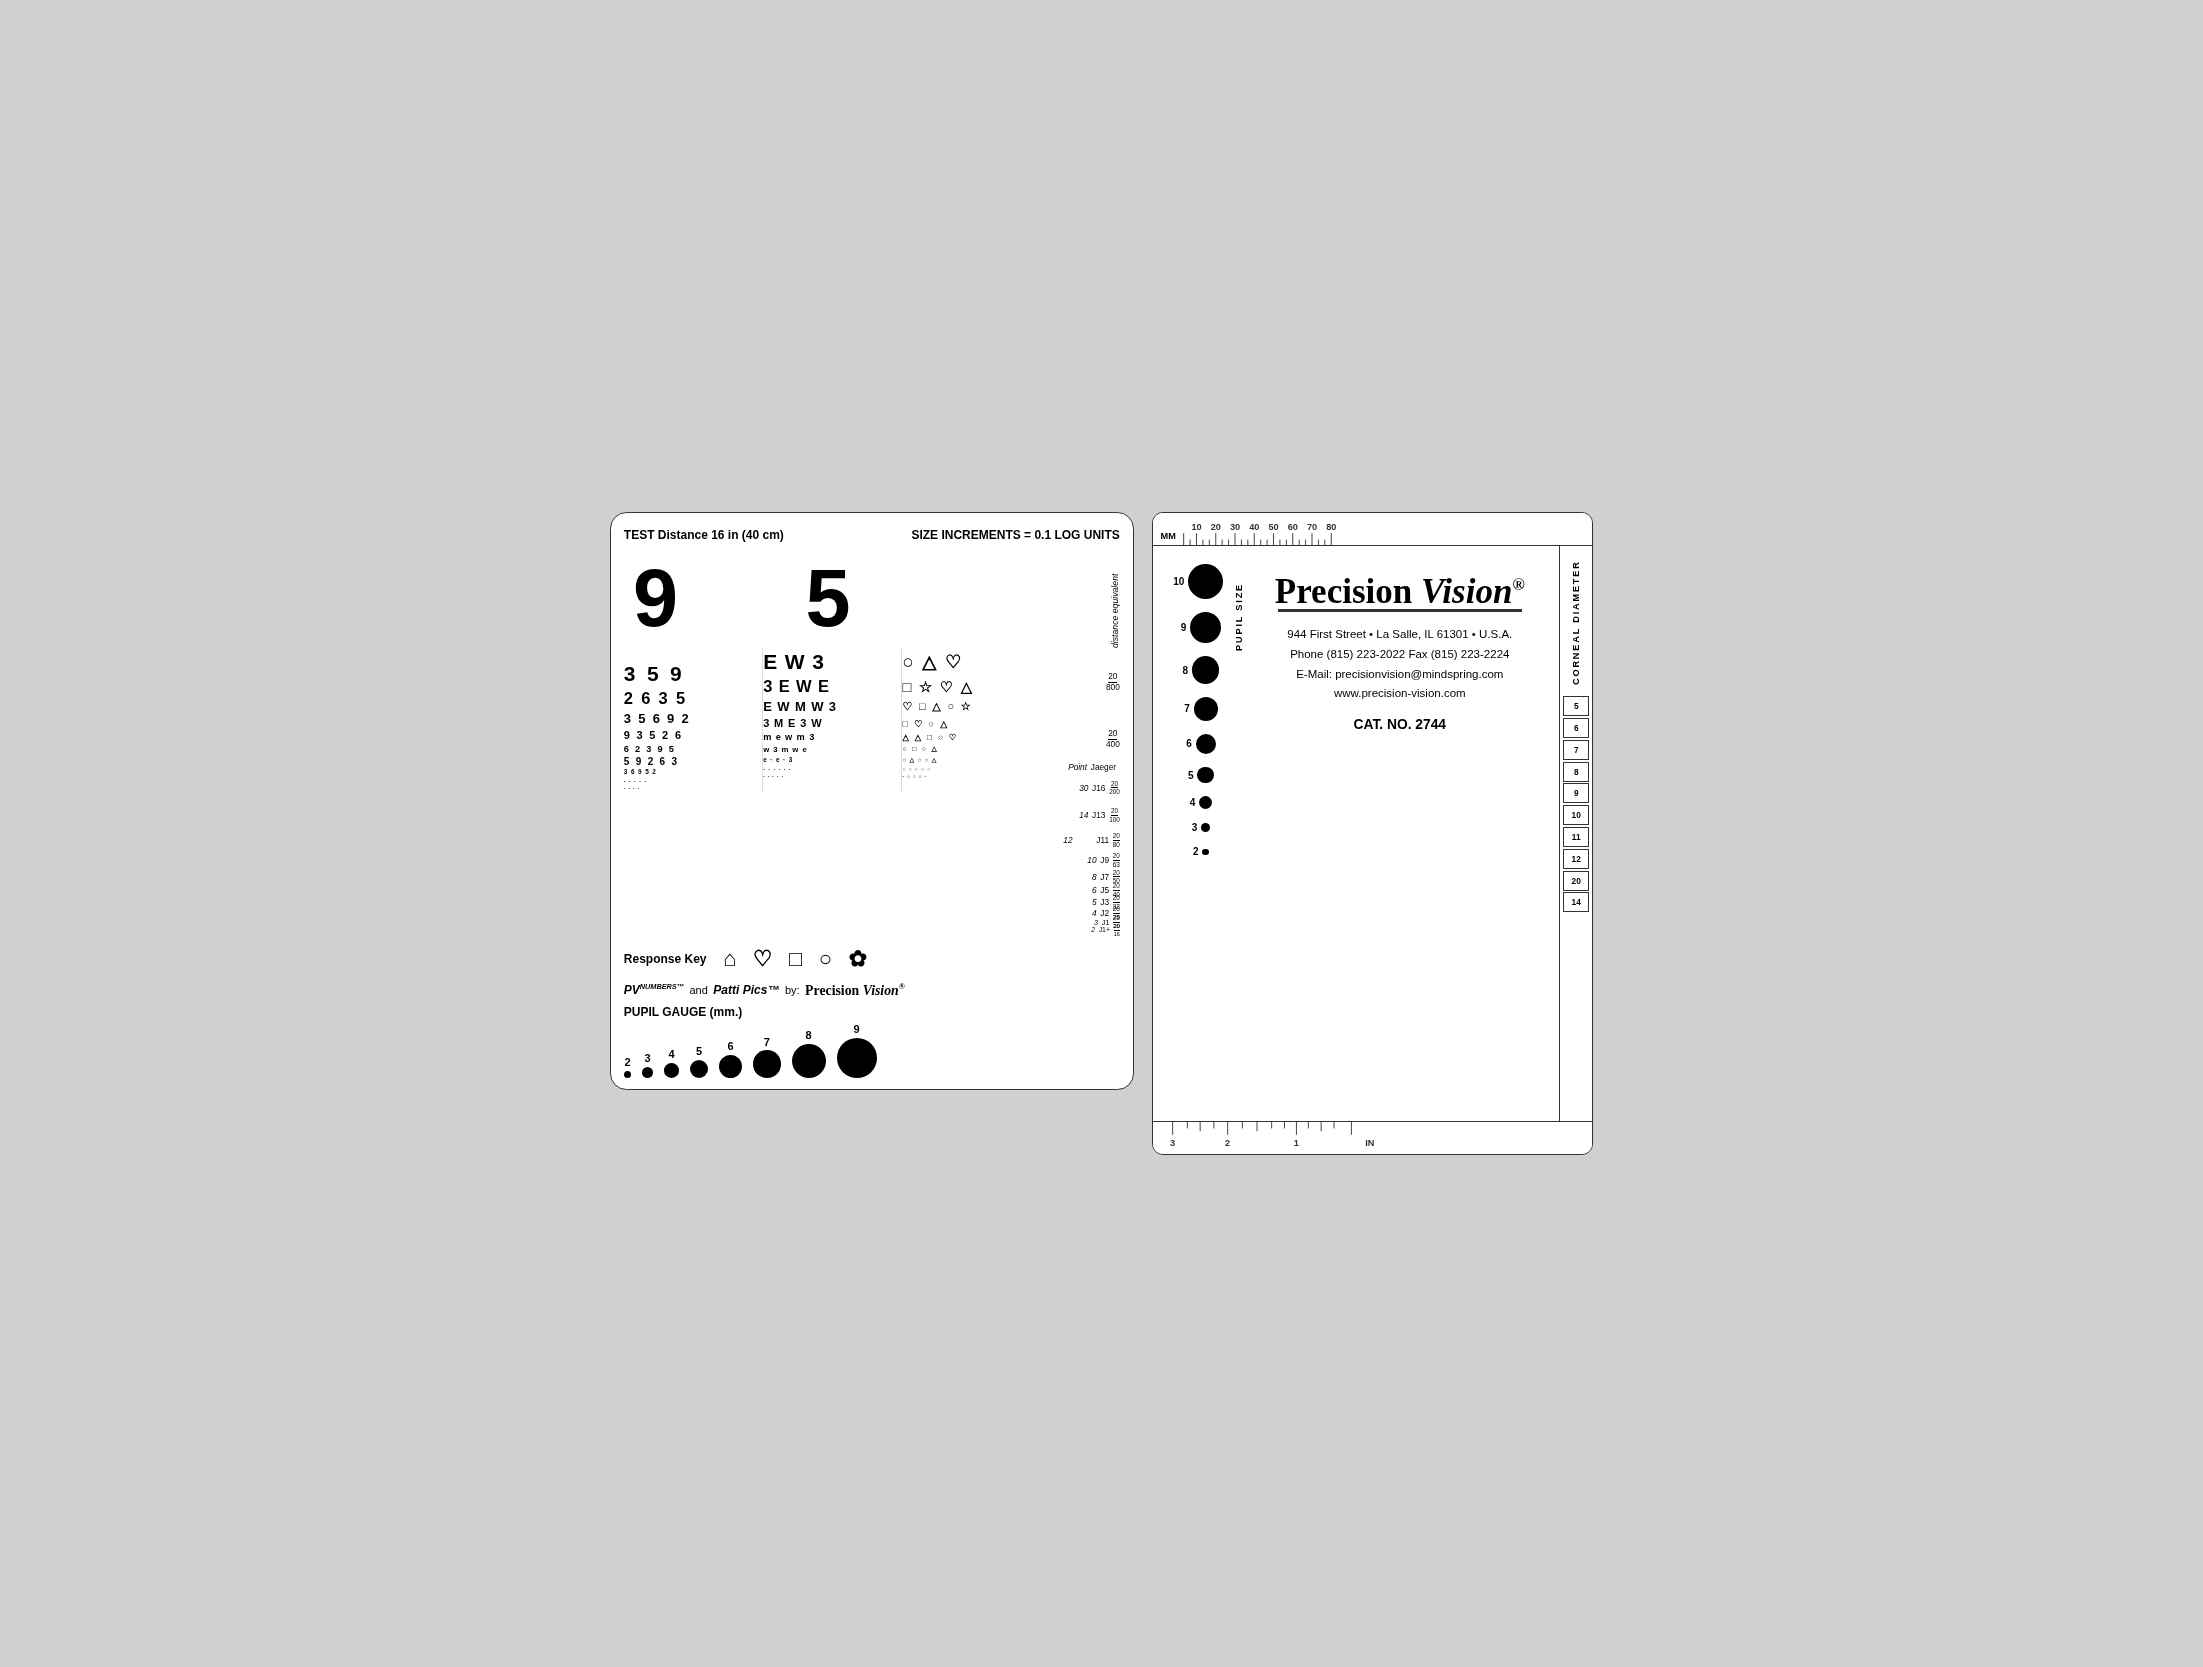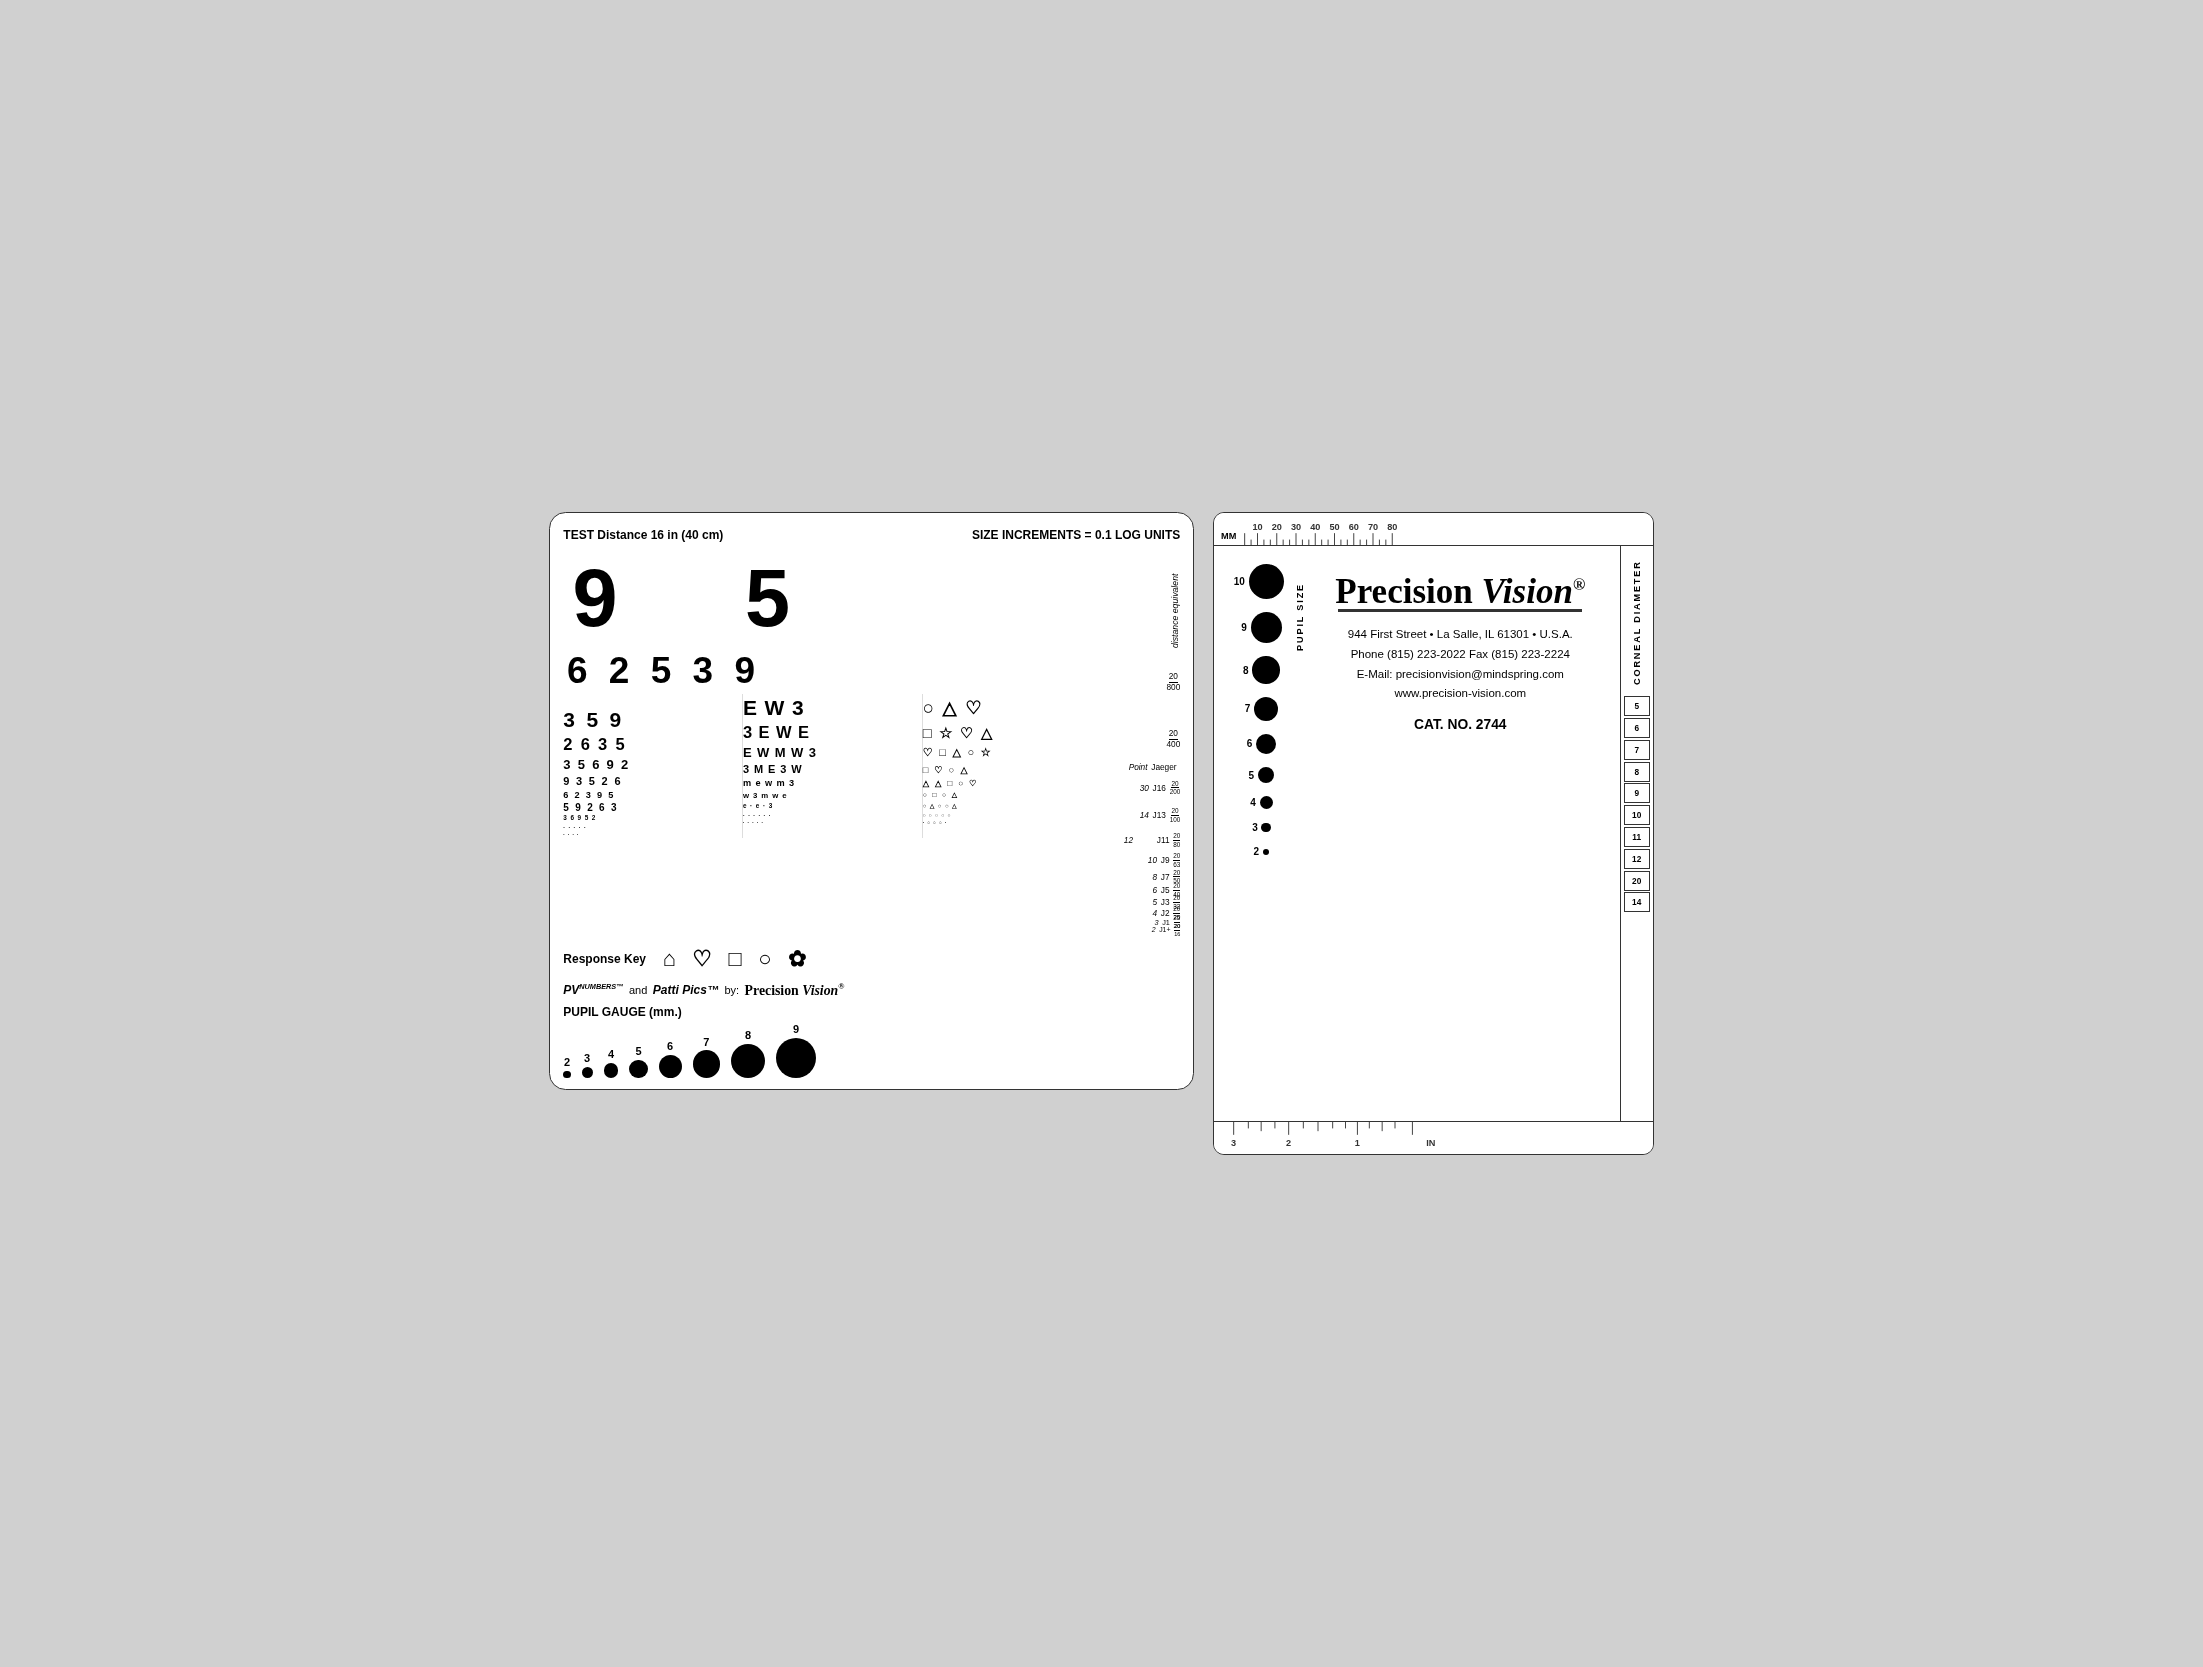--- a/index.html
+++ b/index.html
@@ -16,21 +16,21 @@
       display: flex;
       gap: 18.4px;
       align-items: flex-start;
     }
 
     
     .left-card {
       background: white;
       border: 1.8px solid #333;
       border-radius: 16.5px;
-      width: 645px;
+      width: 524px;
       padding: 14.7px 13px 11px 13px;
       position: relative;
     }
     .left-card-header {
       display: flex;
       justify-content: space-between;
       align-items: flex-start;
       margin-bottom: 7.3px;
       font-size: 12px;
       font-weight: bold;
@@ -187,23 +187,20 @@
 
     <div style="display:flex; width:100%;">
 
       <div style="flex:1;">
 
         <div class="main-chart-row" style="font-size:81px; height:99px; letter-spacing:27.5px; padding-left:9.2px;">
           <span>9&nbsp;&nbsp;5</span>
         </div>
 
 
-        <div class="main-chart-row" style="font-size:37px; height:46px; letter-spacing:5.5px; padding-left:3.7px;">
-          <span>6 2 5 3 9</span>
-        </div>
 
         <div style="display:flex; width:100%;">
 
           <div style="flex:1; border-right:0.9px solid #ddd;">
             <div style="font-size:21px;font-weight:900;letter-spacing:2.8px;height:27.5px;display:flex;align-items:center;margin-top:12px;">3 5 9</div>
             <div style="font-size:16.5px;font-weight:900;letter-spacing:1.8px;height:22px;display:flex;align-items:center;">2 6 3 5</div>
             <div style="font-size:13px;font-weight:900;letter-spacing:1.8px;height:18.4px;display:flex;align-items:center;">3 5 6 9 2</div>
             <div style="font-size:11px;font-weight:900;letter-spacing:1.8px;height:14.7px;display:flex;align-items:center;text-align:center;">9 3 5 2 6</div>
             <div style="font-size:9.2px;font-weight:900;letter-spacing:1.8px;height:13px;display:flex;align-items:center;">6 2 3 9 5</div>
             <div style="font-size:10px;font-weight:900;letter-spacing:1.8px;height:11px;display:flex;align-items:center;">5 9 2 6 3</div>

